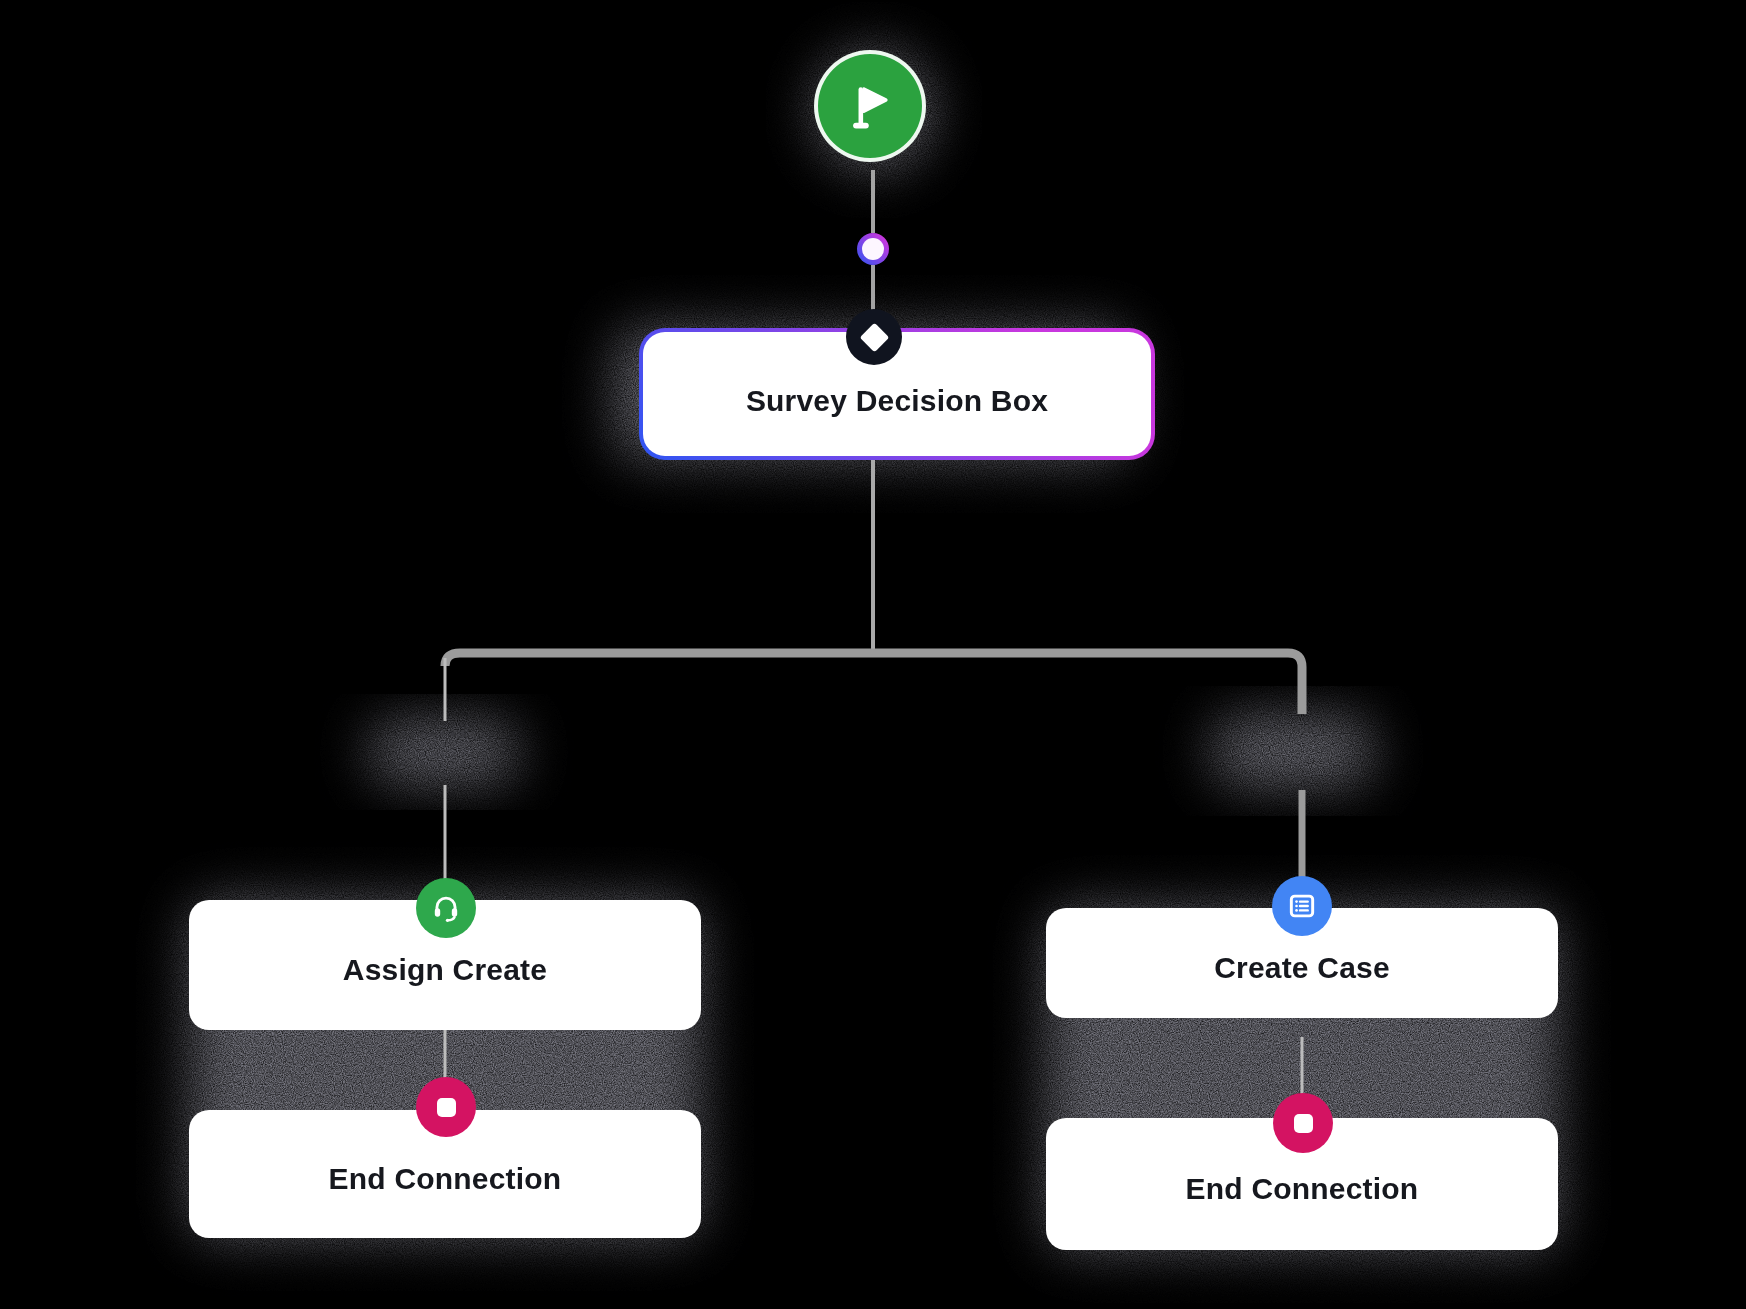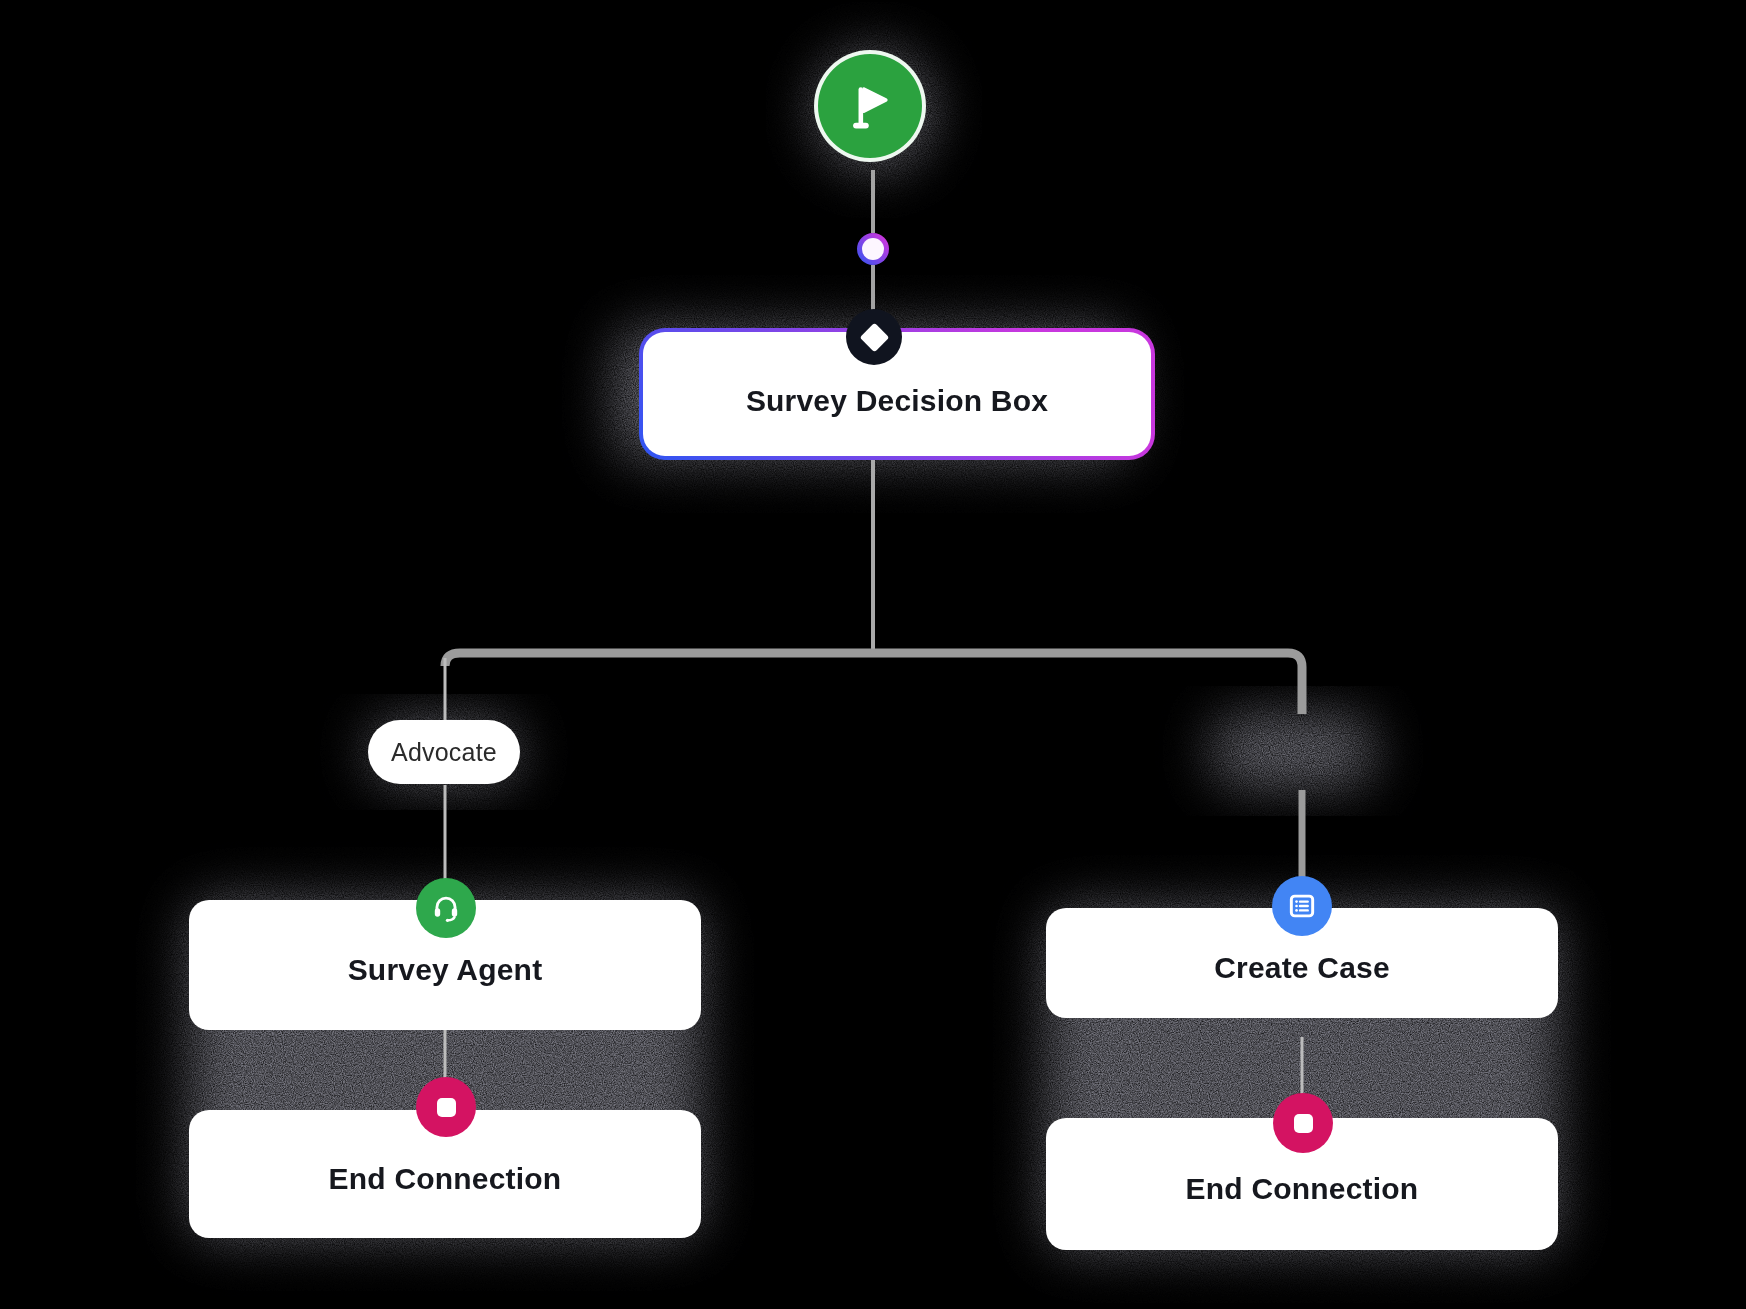--- a/index.html
+++ b/index.html
@@ -134,26 +134,23 @@
 
   <div class="conn-dot"></div>
 
   <div class="decision-node">
     <span class="label">Survey Decision Box</span>
   </div>
   <div class="diamond-badge">
     <span class="diamond-shape"></span>
   </div>
 
-  <div class="pill advocate">
-    <span>Advocate</span>
-  </div>
 
   <div class="step-box box-assign">
-    <span class="label">Survey Agent</span>
+    <span class="label">Assign Create</span>
   </div>
   <div class="badge green">
     <span style="display:flex">
       <svg width="34" height="34" viewBox="0 0 24 24">
         <path d="M5.6 13.2 V11.4 a6.4 6.4 0 0 1 12.8 0 V13.2" stroke="#fff" stroke-width="2" fill="none" stroke-linecap="round"></path>
         <rect x="4.1" y="12.2" width="3.8" height="6" rx="1.9" fill="#fff"></rect>
         <rect x="16.1" y="12.2" width="3.8" height="6" rx="1.9" fill="#fff"></rect>
         <path d="M18 18.4 q-1.2 2.2 -4.6 2.3" stroke="#fff" stroke-width="1.8" fill="none" stroke-linecap="round"></path>
         <circle cx="13" cy="20.7" r="1.1" fill="#fff"></circle>
       </svg>

